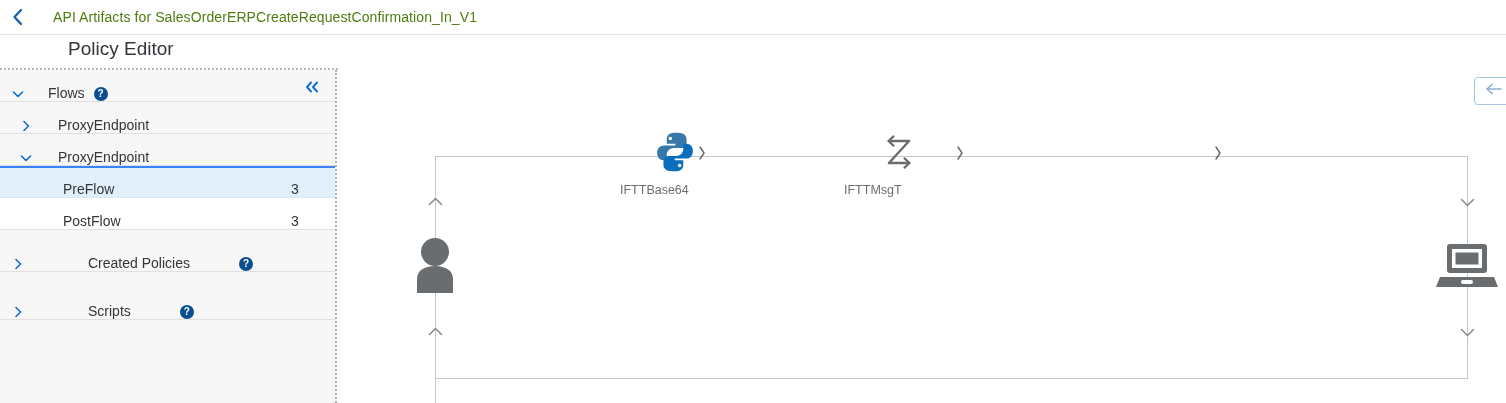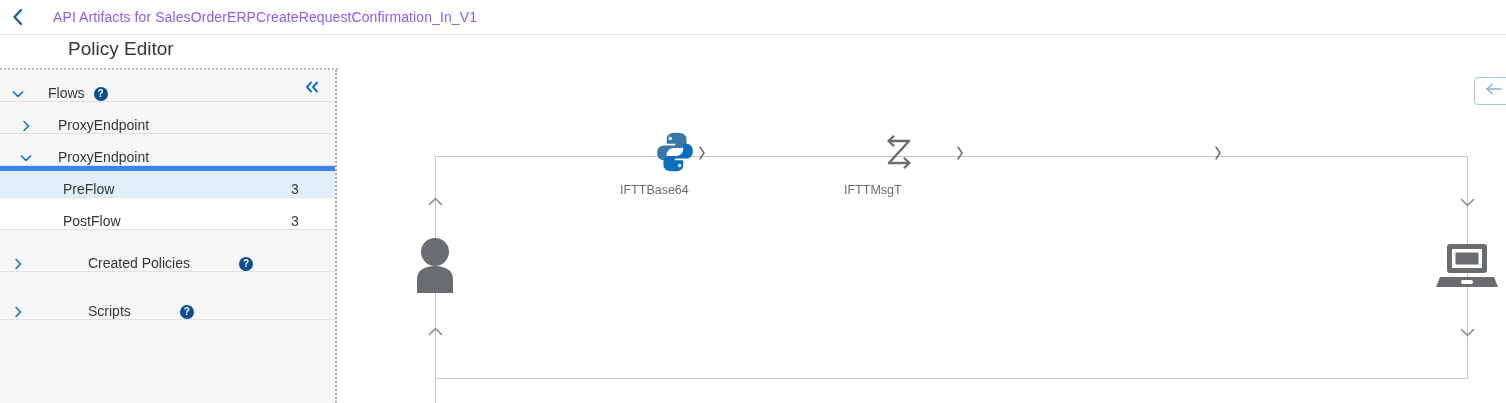--- a/index.html
+++ b/index.html
@@ -32,21 +32,21 @@
     height: 34px;
     display: flex;
     align-items: center;
     justify-content: center;
     cursor: pointer;
     color: #0a6ed1;
   }
   .back-arrow svg { display: block; }
   .breadcrumb-text {
     font-size: 14px;
-    color: #8b5cf6;
+    color: #4d7c0f;
     margin-left: 19px;
     white-space: nowrap;
     letter-spacing: .1px;
   }
 
   
   .page-title {
     position: absolute;
     left: 68px;
     top: 34px;
@@ -85,21 +85,21 @@
     align-items: flex-end;
     box-sizing: border-box;
     font-size: 14px;
     color: #32363a;
     background: #f7f7f7;
   }
   .side-row.tall { height: 33px; gap: 40px; }
   .side-row.sep-bottom { border-bottom: 1px solid #e0e0e0; }
   .side-row.selected {
     background: #e0effa;
-    border-top: 5px solid #3b82f6;
+    border-top: 2px solid #3b82f6;
     border-bottom: 1px solid #d5e8f5;
   }
   .side-row.white { background: #ffffff; }
 
   .twisty {
     width: 36px;
     min-width: 36px;
     display: flex;
     align-items: center;
     justify-content: center;

